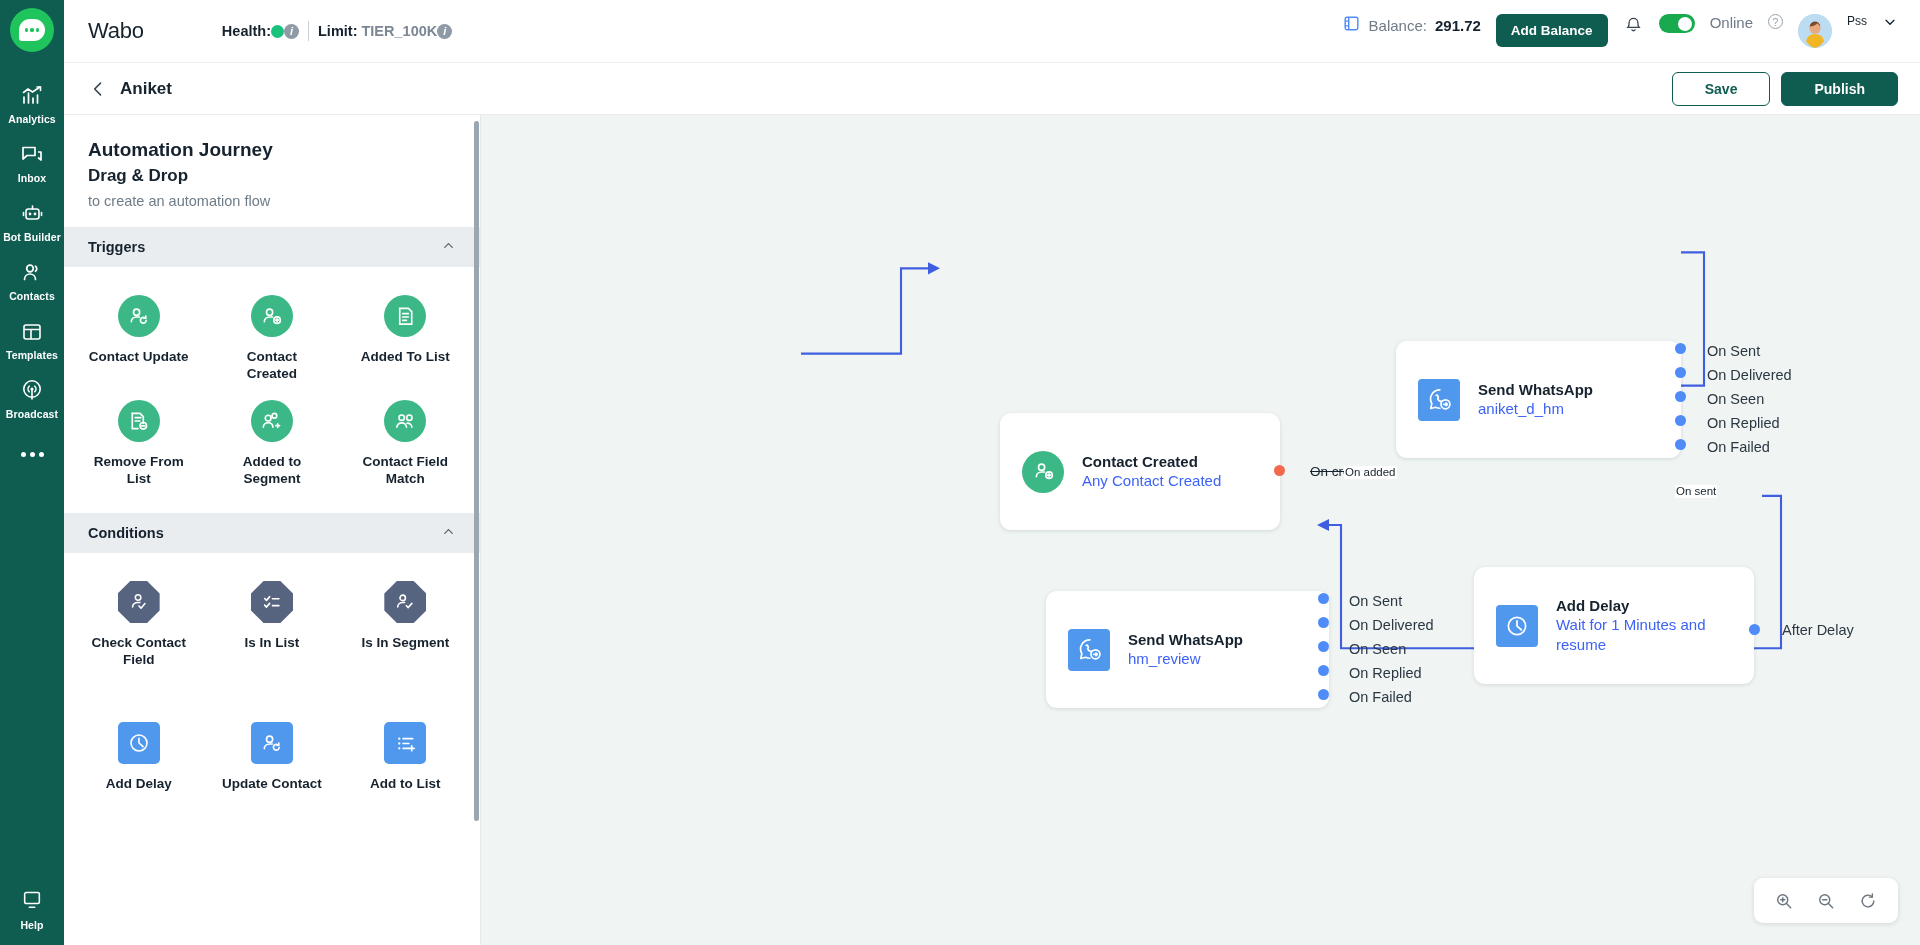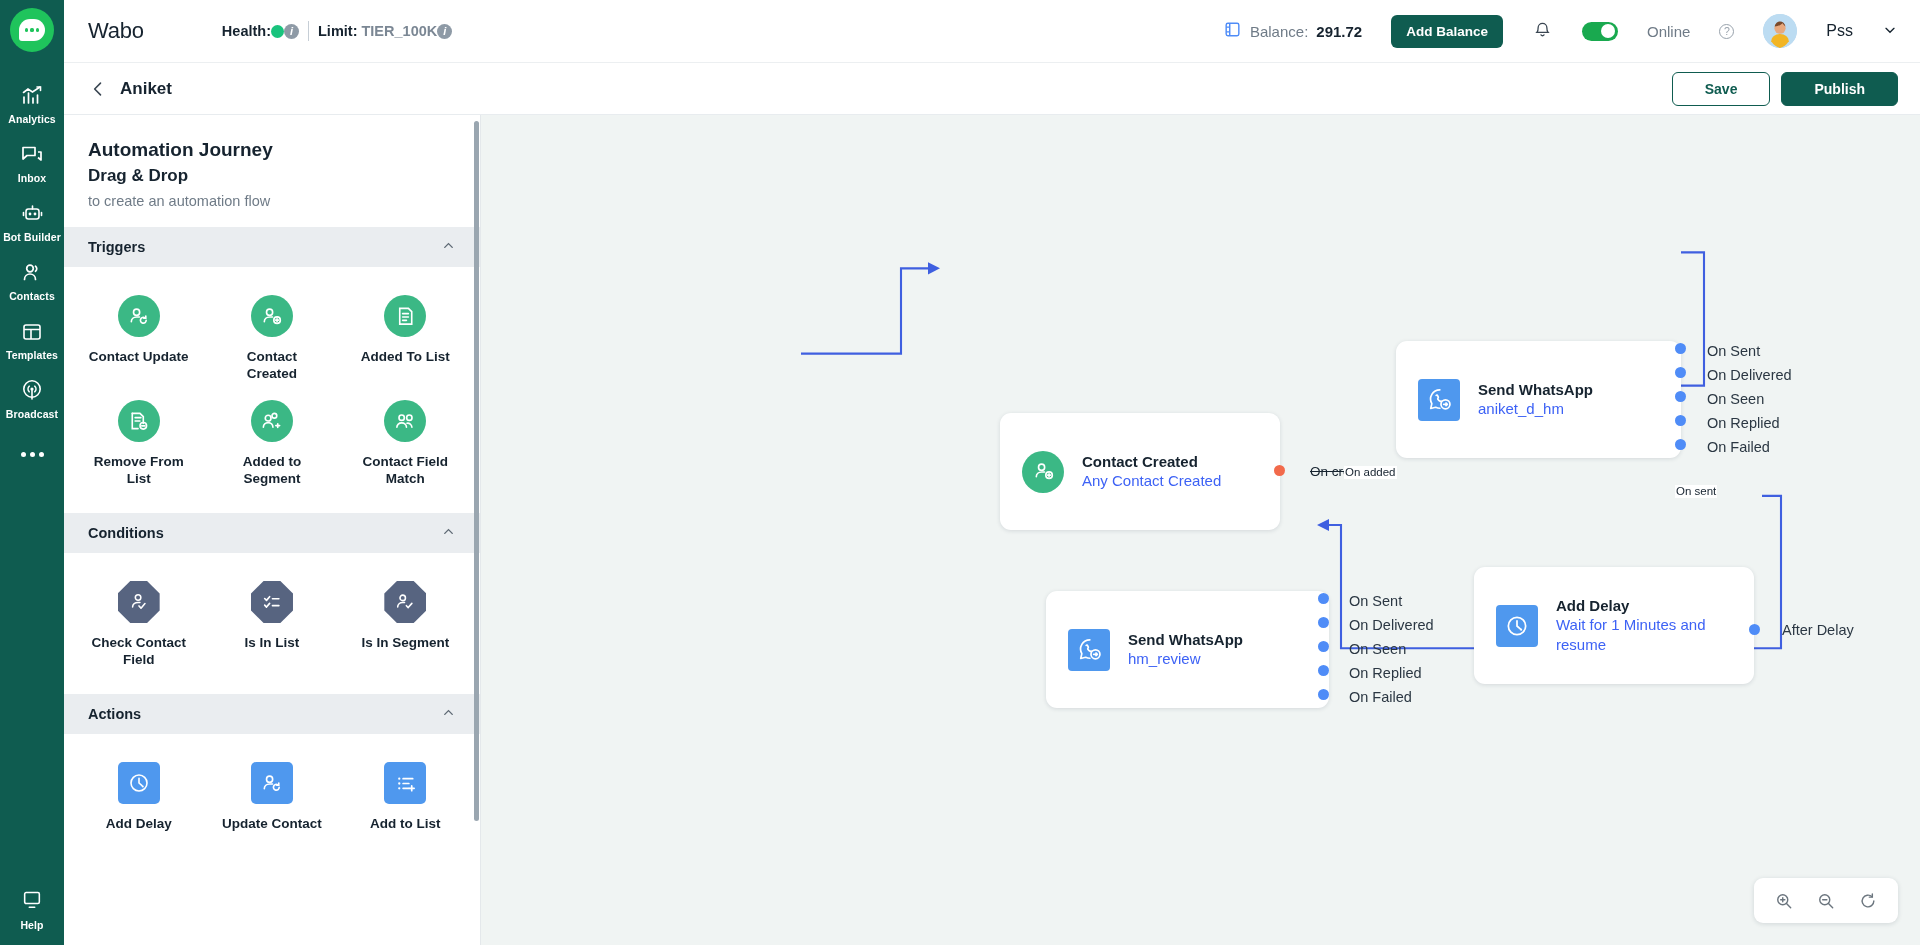--- a/index.html
+++ b/index.html
@@ -56,21 +56,21 @@
   .health .lbl { font-weight: 700; color: #16232f; }
   .dot-green { width: 13px; height: 13px; border-radius: 50%; background: #19c37d; display: block; }
   .info-i {
     width: 15px; height: 15px; border-radius: 50%; background: #8e9aa6; color: #fff;
     font-size: 11px; font-weight: 700; display: flex; align-items: center;
     justify-content: center; font-style: italic; cursor: pointer; line-height: 1;
   }
   .vline { width: 1px; height: 20px; background: #c6ced6; margin: 0 9px; }
   .limit-lbl { font-weight: 700; color: #16232f; text-align: center; }
   .limit-val { color: #7b8794; font-weight: 700; margin-left: 4px; }
-  .top-right { margin-left: auto; display: flex; align-items: center; gap: 29px; }
+  .top-right { margin-left: auto; display: flex; align-items: flex-start; gap: 15px; }
   .balance { display: flex; align-items: center; gap: 8px; font-size: 15px; color: #6f7b87; }
   .balance b { color: #16232f; font-weight: 700; }
   .btn-addbal {
     background: #0f5c50; color: #fff; border: none; border-radius: 6px;
     padding: 9px 15px; font-size: 13.5px; font-weight: 700; cursor: pointer;
     font-family: inherit;
   }
   .toggle {
     width: 36px; height: 19px; border-radius: 10px; background: #19a94f;
     position: relative; cursor: pointer;
@@ -80,21 +80,21 @@
   .online-txt { font-size: 15px; color: #6f7b87; }
   .q-mark {
     width: 15px; height: 15px; border-radius: 50%; border: 1.3px solid #98a2ac;
     color: #98a2ac; font-size: 10.5px; display: flex; align-items: center;
     justify-content: center; cursor: pointer;
   }
   .avatar {
     width: 34px; height: 34px; border-radius: 50%; overflow: hidden;
     background: #bcd9ef; display: block; position: relative;
   }
-  .user-name { font-size: 16px; color: #16232f; }
+  .user-name { font-size: 12px; color: #16232f; }
   .chev { color: #3a4652; font-size: 14px; cursor: pointer; }
 
   
   .subbar {
     height: 52px; flex: 0 0 52px; background: #fff; display: flex; align-items: center;
     padding: 0 22px 0 24px; border-bottom: 1px solid #e8ecef;
   }
   .back-arrow { color: #3a4652; font-size: 22px; cursor: pointer; padding: 0 12px 0 0;
     display: flex; align-items: center; }
   .page-title { font-size: 17px; font-weight: 700; color: #16232f; }
@@ -459,28 +459,20 @@
               <svg width="22" height="22" viewBox="0 0 24 24" fill="none" stroke="#fff" stroke-width="1.7" stroke-linecap="round" stroke-linejoin="round">
                 <circle cx="9.5" cy="7.5" r="3"></circle>
                   <path d="M4 17.5c0-3 2.4-5 5.5-5h2"></path>
                 <path d="M13.5 16l2 2.1 4-4.6"></path>
               </svg>
             </span>
             <span class="tile-label">Is In Segment</span>
           </div>
         </div>
 
-        <div class="sec-head">
-          <span class="sec-title">Actions</span>
-          <span class="sec-chev">
-            <svg width="15" height="15" viewBox="0 0 24 24" fill="none" stroke="#5d6873" stroke-width="2.2" stroke-linecap="round">
-                <path d="M6 15l6-6 6 6"></path>
-              </svg>
-          </span>
-        </div>
         <div class="grid">
           <div class="tile">
             <span class="ic blue">
               <svg width="24" height="24" viewBox="0 0 24 24" fill="none" stroke="#fff" stroke-width="1.6" stroke-linecap="round">
                 <circle cx="12" cy="12" r="8"></circle>
                   <path d="M12 7.2V12l3 2.6"></path>
                 <circle cx="15.8" cy="15.4" r="1" fill="#fff" stroke="none"></circle>
               </svg>
             </span>
             <span class="tile-label">Add Delay</span>

